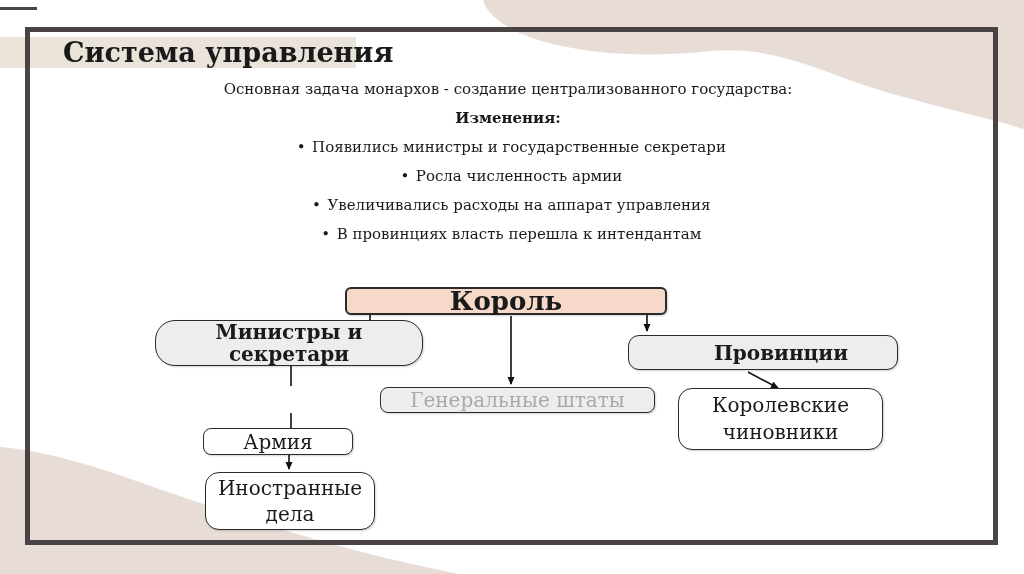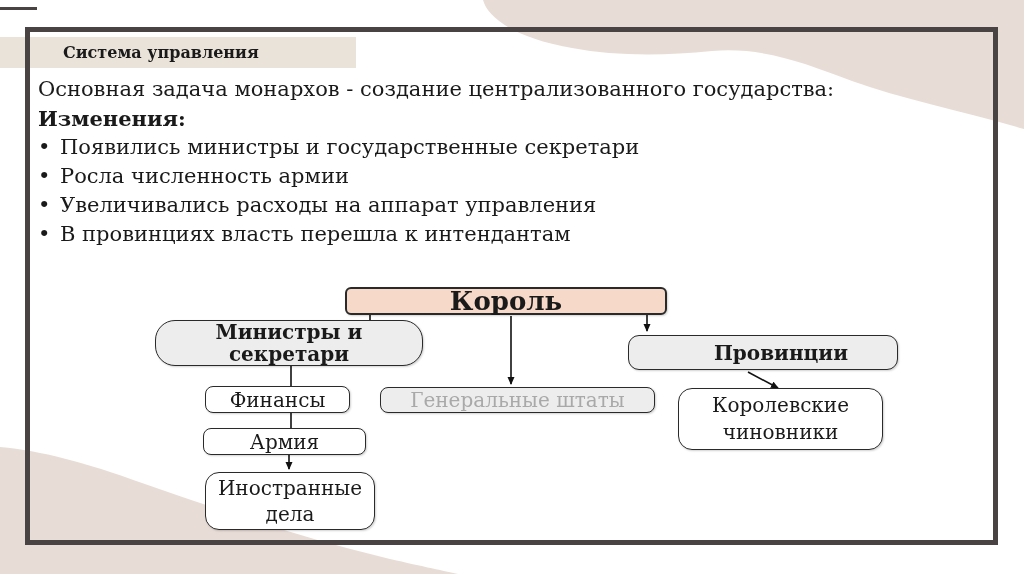--- a/index.html
+++ b/index.html
@@ -23,25 +23,26 @@
   }
   .slide-frame{
     position:absolute;left:25px;top:27px;width:973px;height:518px;
     border:5px solid #4a4343;box-sizing:border-box;
     z-index:2;pointer-events:none;background:transparent;
   }
   
   .content{position:absolute;z-index:3;}
   .slide-title{
     left:63px;top:37px;height:31px;line-height:31px;
-    font-size:16px;font-weight:bold;white-space:nowrap;
+    font-size:27px;font-weight:bold;white-space:nowrap;
   }
   .text-block{
     left:38px;top:75px;width:940px;
-    font-size:21px;
+    font-size:15px;
+    text-align:center;
   }
   .text-line{line-height:29px;white-space:nowrap;}
   .bold-line{font-weight:bold;}
   .bullet-list{margin:0;padding:0;list-style:none;}
   .bullet-item{line-height:29px;white-space:nowrap;}
   .bullet-marker{display:inline-block;width:22px;}
   
   .dbox{
     position:absolute;z-index:3;
     display:flex;flex-direction:column;align-items:center;justify-content:center;
@@ -55,21 +56,21 @@
     left:345px;top:287px;width:322px;height:28px;
     background:#f6d9c9;border-width:2px;border-radius:6px;
     font-weight:bold;font-size:26px;
   }
   .box-ministers{
     left:155px;top:320px;width:268px;height:46px;
     background:#ededed;border-radius:20px;
     font-weight:bold;line-height:22px;
   }
   .box-finance{left:205px;top:386px;width:145px;height:27px;border-radius:8px;}
-  .box-army{left:203px;top:428px;width:163px;height:27px;border-radius:8px;}
+  .box-army{left:203px;top:428px;width:150px;height:27px;border-radius:8px;}
   .box-foreign{left:205px;top:472px;width:170px;height:58px;border-radius:14px;line-height:26px;}
   .box-estates{
     left:380px;top:387px;width:275px;height:26px;border-radius:8px;
     background:#ededed;color:#a9a9a9;
   }
   .box-provinces{
     left:628px;top:335px;width:270px;height:35px;
     background:#ededed;border-radius:11px;font-weight:bold;padding-left:36px;
   }
   .box-officials{left:678px;top:388px;width:205px;height:62px;border-radius:14px;line-height:27px;}
@@ -119,23 +120,20 @@
 
   <div class="dbox box-king">
     <span class="bl">Король</span>
   </div>
 
   <div class="dbox box-ministers">
     <span class="bl">Министры и</span>
     <span class="bl">секретари</span>
   </div>
 
-  <div class="dbox box-finance">
-    <span class="bl">Финансы</span>
-  </div>
 
   <div class="dbox box-army">
     <span class="bl">Армия</span>
   </div>
 
   <div class="dbox box-foreign">
     <span class="bl">Иностранные</span>
     <span class="bl">дела</span>
   </div>
 

